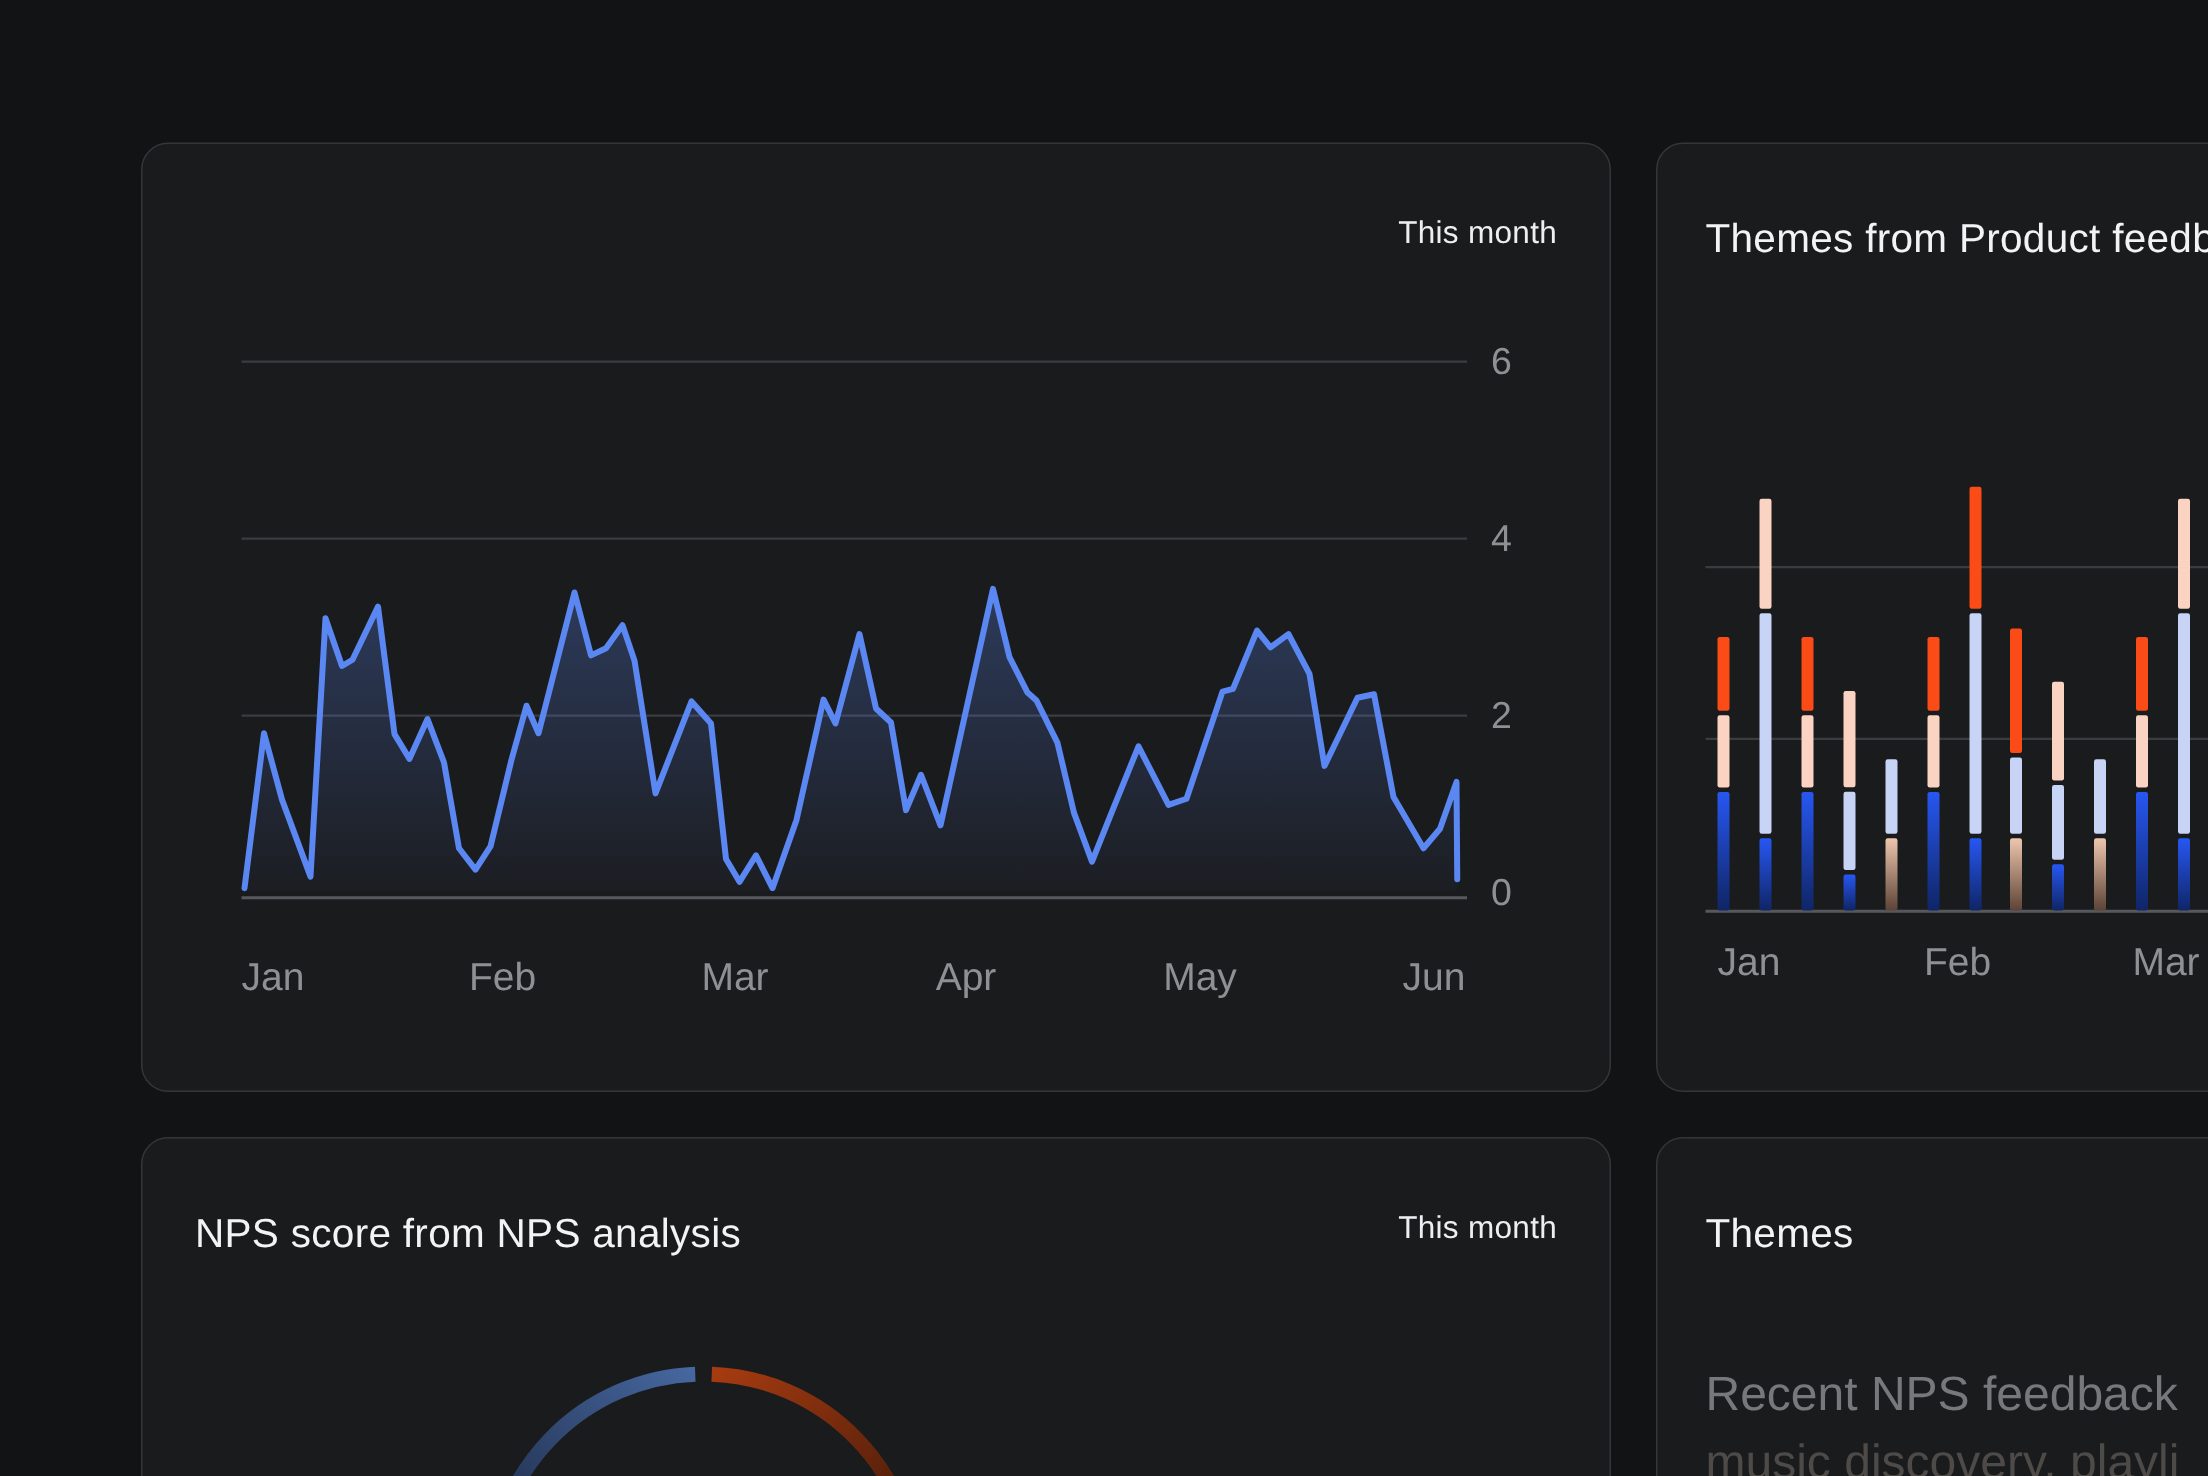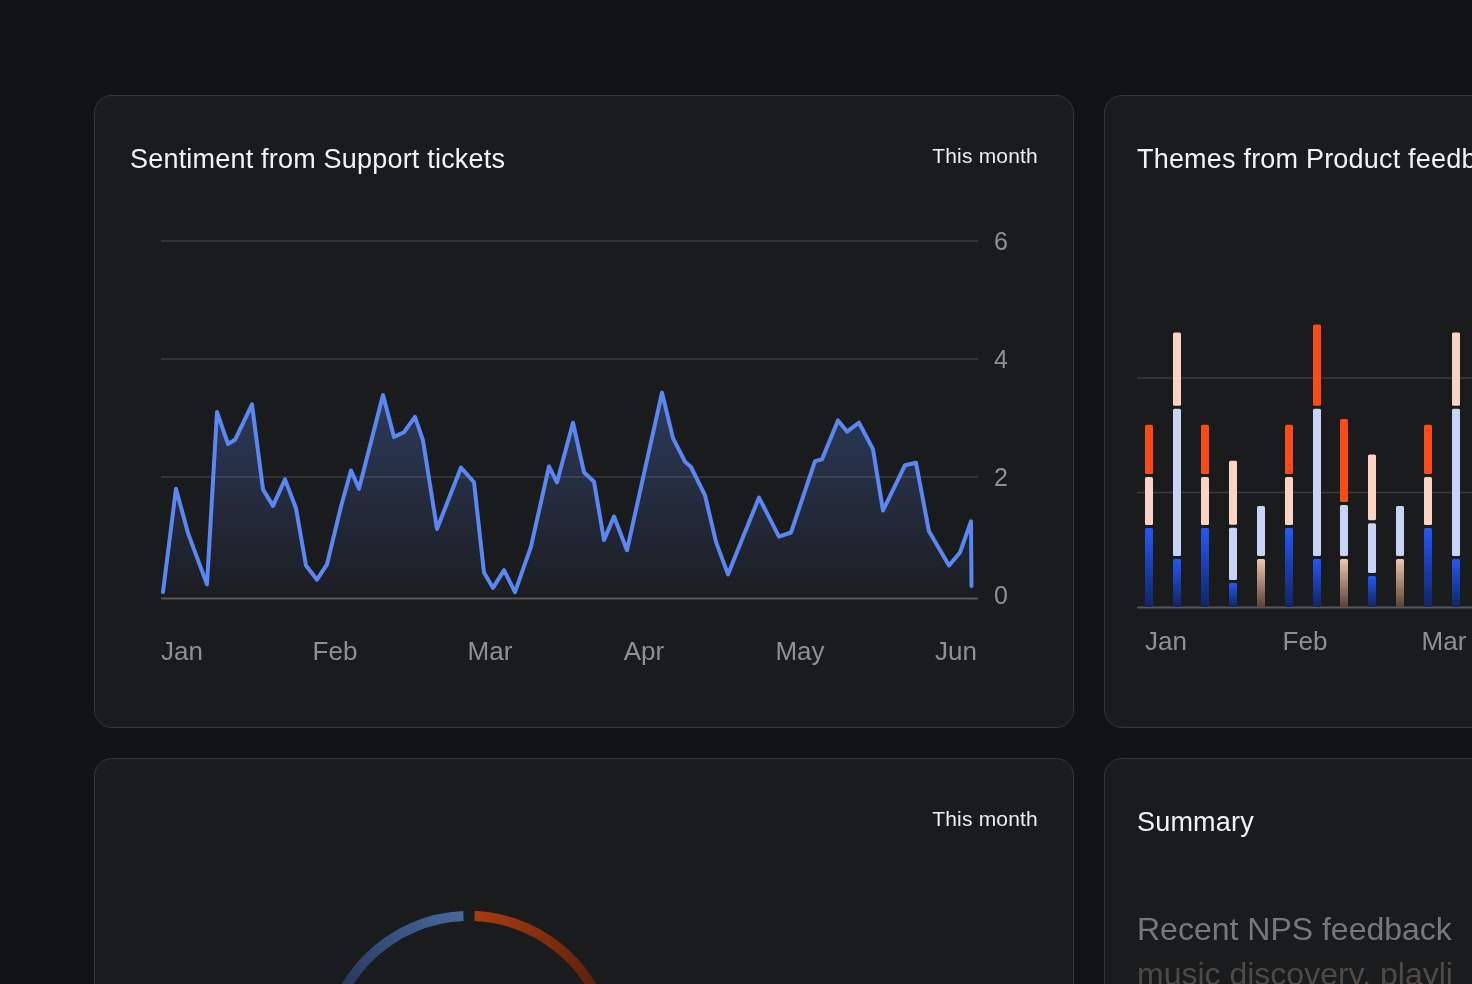--- a/index.html
+++ b/index.html
@@ -49,21 +49,20 @@
     line-height: 45px;
     color: #77787c;
     white-space: nowrap;
   }
   .summary-line2 { color: #4d4a47; }
 </style>
 </head>
 <body>
 
 <div class="card" id="card-sentiment">
-  <div class="card-title">Sentiment from Support tickets</div>
   <div class="period">This month</div>
   <div class="chart-surface" id="sentiment-chart"><svg width="980" height="633" viewBox="0 0 980 633">
         <defs>
           <linearGradient id="areaGrad" gradientUnits="userSpaceOnUse" x1="0" y1="290" x2="0" y2="500">
             <stop offset="0" stop-color="#5b87f2" stop-opacity="0.3"></stop>
             <stop offset="1" stop-color="#5b87f2" stop-opacity="0.02"></stop>
           </linearGradient>
         </defs>
         <line x1="66" y1="381" x2="883" y2="381" stroke="#3a3c40" stroke-width="1.5"></line>
         <line x1="66" y1="263" x2="883" y2="263" stroke="#3a3c40" stroke-width="1.5"></line>
@@ -134,36 +133,37 @@
         <rect x="347" y="462.91" width="8" height="48.089999999999996" rx="1.5" fill="url(#barBlue)"></rect>
         <rect x="347" y="312.77750000000003" width="8" height="147.1325" rx="1.5" fill="#c7d4f6"></rect>
         <rect x="347" y="236.49750000000003" width="8" height="73.28" rx="1.5" fill="#fad3c2"></rect>
         <text x="61" y="545" fill="#8e9094" font-size="26" text-anchor="middle" dominant-baseline="central">Jan</text>
         <text x="200" y="545" fill="#8e9094" font-size="26" text-anchor="middle" dominant-baseline="central">Feb</text>
         <text x="339" y="545" fill="#8e9094" font-size="26" text-anchor="middle" dominant-baseline="central">Mar</text>
       </svg></div>
 </div>
 
 <div class="card" id="card-nps">
+  <div class="card-title">NPS score from NPS analysis</div>
   <div class="period">This month</div>
   <div class="chart-surface" id="nps-gauge"><svg width="980" height="310" viewBox="0 0 980 310">
         <defs>
           <linearGradient id="gaugeGrad0" gradientUnits="userSpaceOnUse" x1="232" y1="299" x2="368.54893110957215" y2="157.1046658696918">
             <stop offset="0" stop-color="#19243d"></stop>
             <stop offset="1" stop-color="#46679f"></stop>
           </linearGradient>
           <linearGradient id="gaugeGrad1" gradientUnits="userSpaceOnUse" x1="379.45106889042785" y1="157.1046658696918" x2="516" y2="299">
             <stop offset="0" stop-color="#a63b10"></stop>
             <stop offset="1" stop-color="#351409"></stop>
           </linearGradient>
         </defs>
         <path d="M232.0,299.0 A142,142 0 0 1 368.5,157.1" fill="none" stroke="url(#gaugeGrad0)" stroke-width="10"></path>
         <path d="M379.5,157.1 A142,142 0 0 1 516.0,299.0" fill="none" stroke="url(#gaugeGrad1)" stroke-width="10"></path>
       </svg></div>
 </div>
 
 <div class="card" id="card-summary">
-  <div class="card-title">Summary</div>
+  <div class="card-title">Themes</div>
   <div class="summary-body">
     <div>Recent NPS feedback</div>
     <div class="summary-line2">music discovery, playli</div>
   </div>
 </div>
 
 </body></html>

